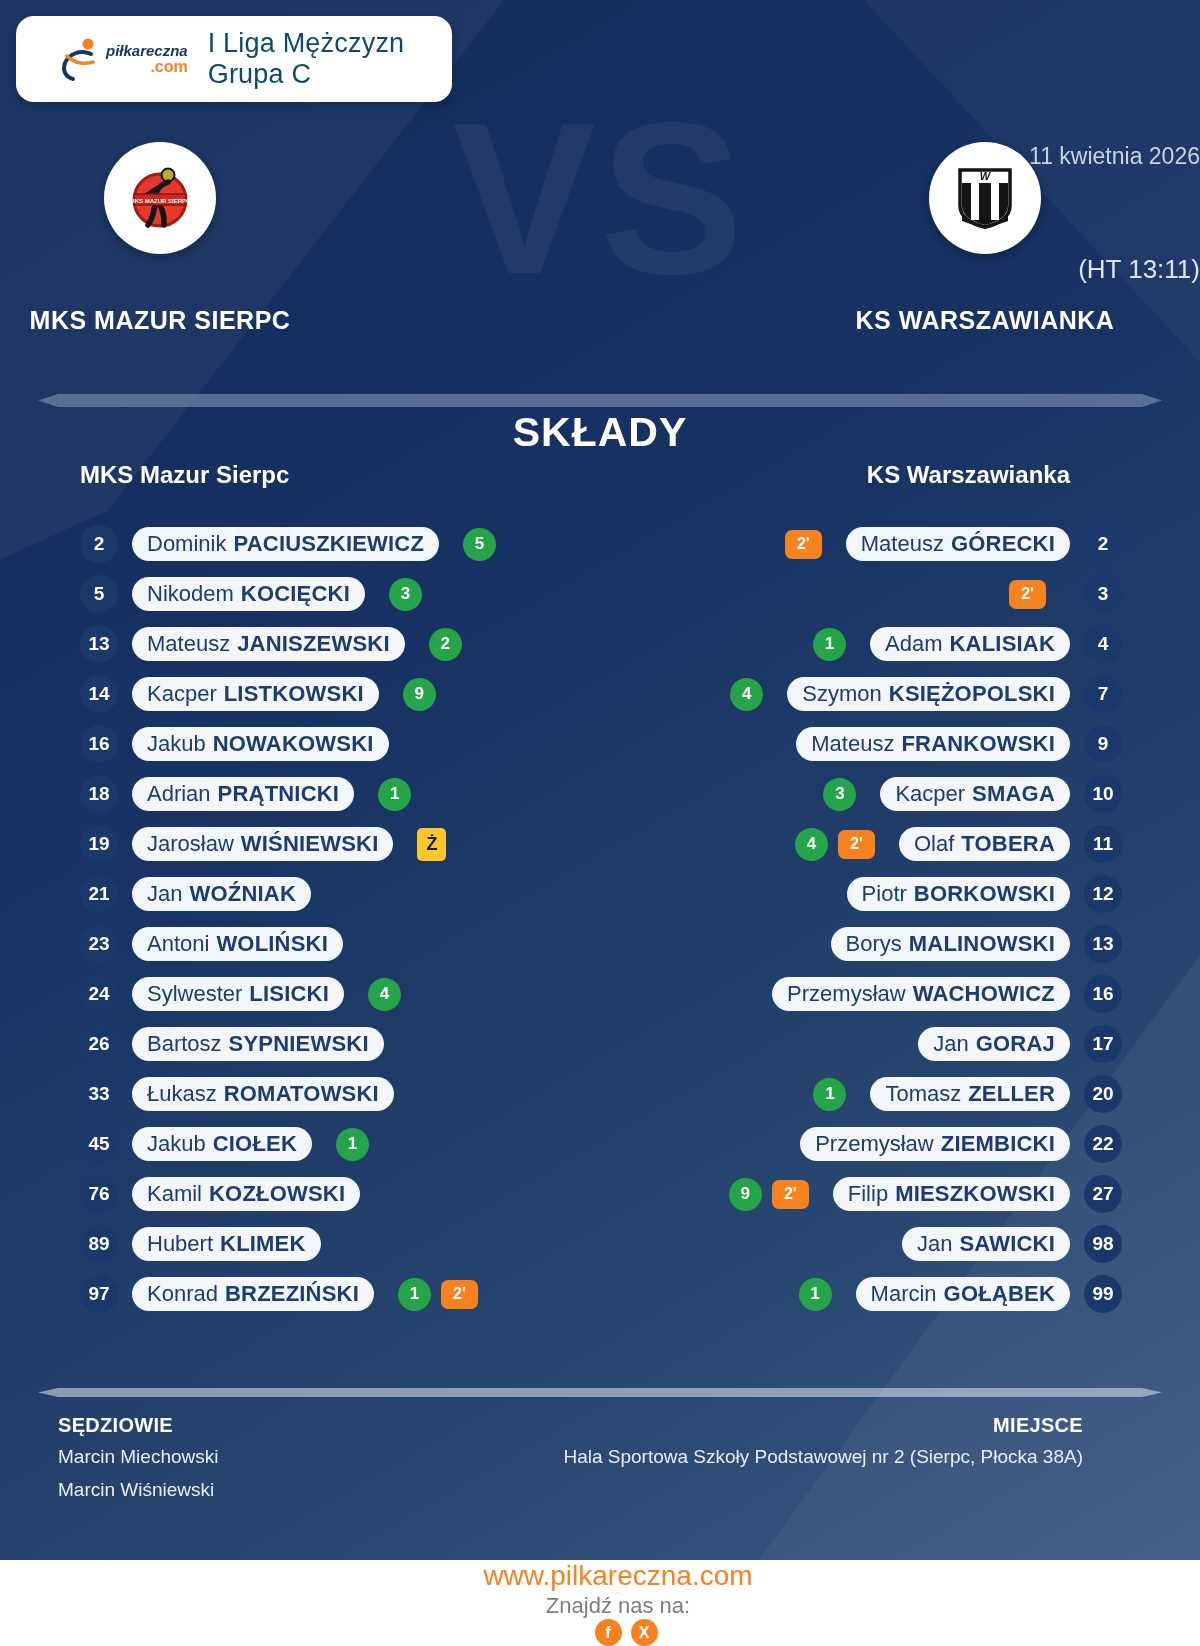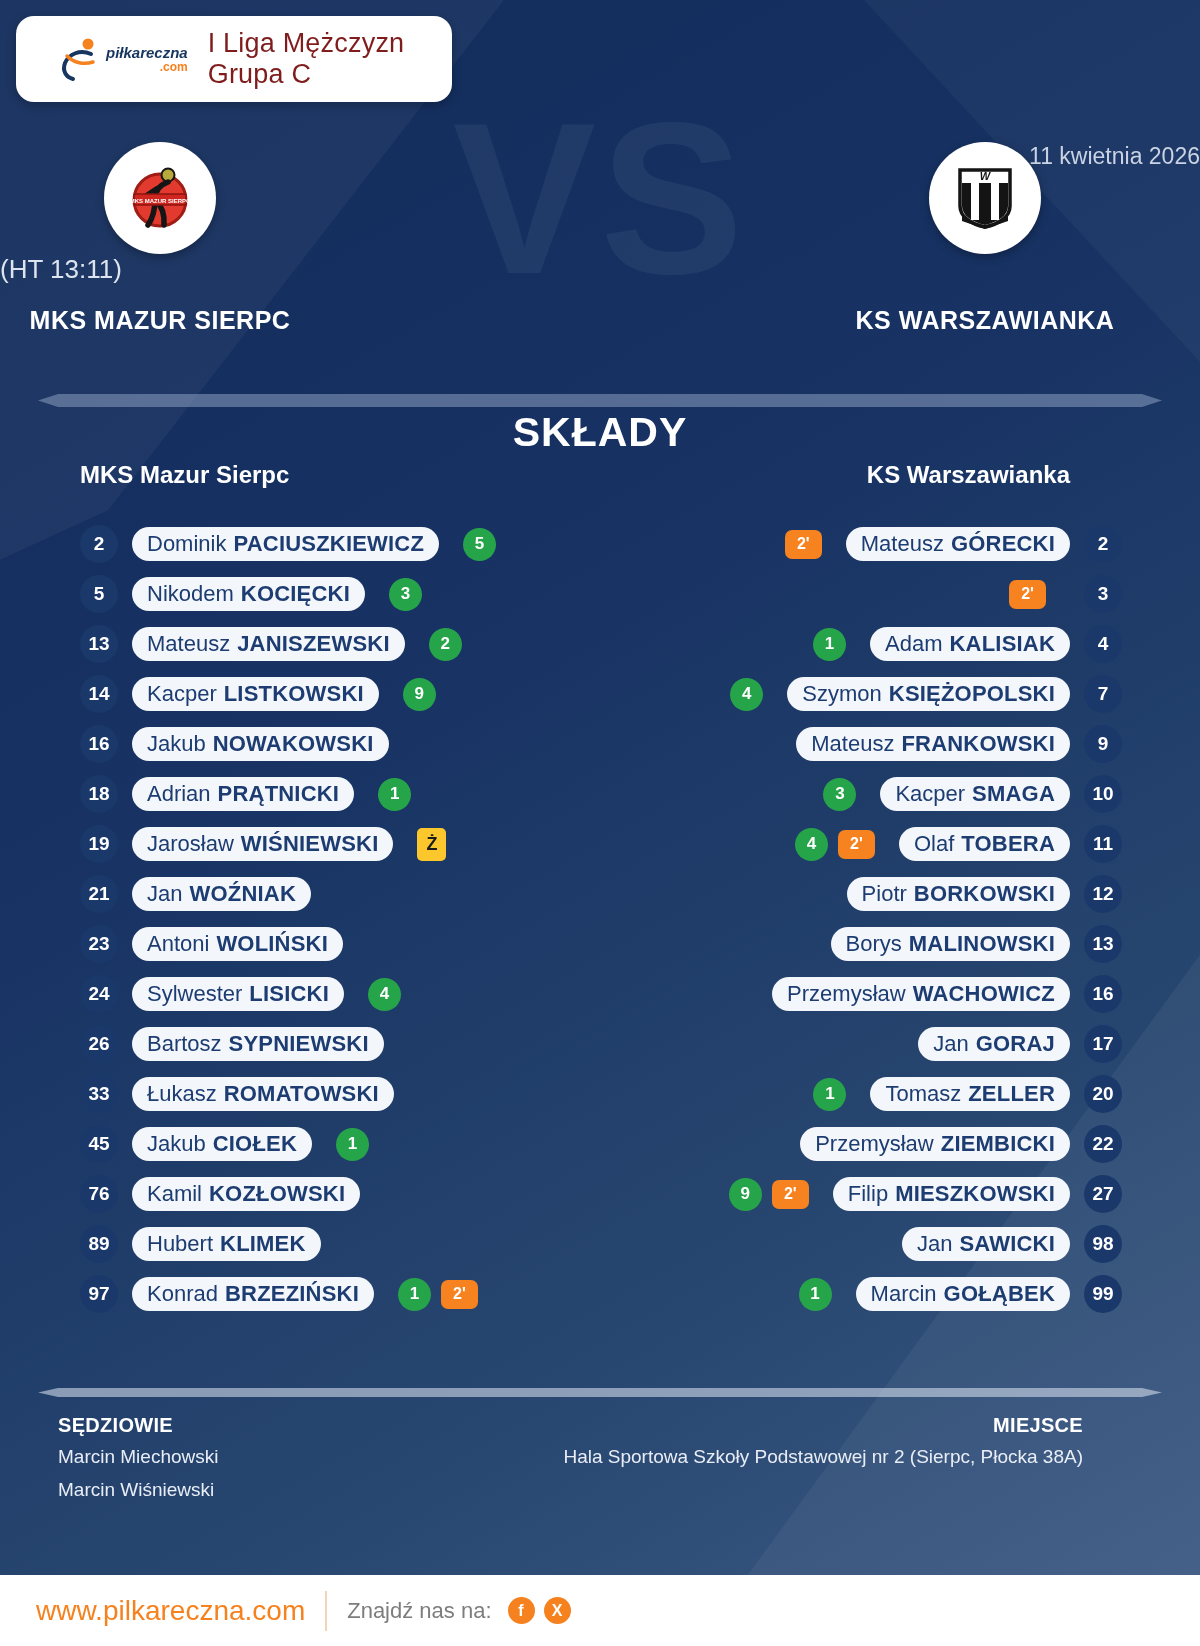--- a/index.html
+++ b/index.html
@@ -15,32 +15,32 @@
 
   
   .header-card {
     position:absolute; left:16px; top:16px; width:436px; height:86px; background:#ffffff;
     border-radius:18px; display:flex; align-items:center; padding-left:40px; box-sizing:border-box;
     box-shadow:0 3px 10px rgba(0,0,0,0.25);
   }
   .logo-wrap { display:flex; align-items:center; }
   .logo-word { margin-left:4px; line-height:1; }
   .logo-word .l1 { font-size:15px; font-weight:bold; font-style:italic; color:#17365f; }
-  .logo-word .l2 { font-size:12px; font-weight:bold; color:#f5821f; text-align:right; margin-top:1px; }
-  .league-title { margin-left:20px; font-size:27px; color:#7f1d1d; font-weight:500; letter-spacing:0.2px; }
+  .logo-word .l2 { font-size:16px; font-weight:bold; color:#f5821f; text-align:right; margin-top:1px; }
+  .league-title { margin-left:20px; font-size:27px; color:#0c4a6e; font-weight:500; letter-spacing:0.2px; }
 
   
   .vs-watermark {
     position:absolute; top:84px; left:0; right:0; text-align:center;
     font-size:215px; line-height:230px; font-weight:bold; color:rgba(255,255,255,0.055);
     letter-spacing:4px; user-select:none;
   }
   .match-date { position:absolute; top:143px; left:0; right:0; text-align:right; font-size:23px; color:#c9d3e3; }
   .match-score { position:absolute; top:156px; left:0; right:0; text-align:center; font-size:76px; font-weight:bold; color:#ffffff; letter-spacing:1px; }
-  .match-ht { position:absolute; top:254px; left:0; right:0; text-align:left; font-size:26px; color:#dde4ef; }
+  .match-ht { position:absolute; top:254px; left:14px; right:0; text-align:right; font-size:26px; color:#dde4ef; }
 
   .team-logo { position:absolute; top:142px; width:112px; height:112px; border-radius:50%; background:#ffffff;
     display:flex; align-items:center; justify-content:center; box-shadow:0 3px 10px rgba(0,0,0,0.3); }
   .team-logo.home { left:104px; }
   .team-logo.away { left:929px; }
   .team-name { position:absolute; top:306px; width:340px; text-align:center; font-size:25px; font-weight:bold; color:#ffffff; letter-spacing:0.5px; }
   .team-name.home { left:-10px; }
   .team-name.away { left:815px; }
 
   .divider {
@@ -85,21 +85,21 @@
     display:flex; align-items:center; justify-content:center; }
 
   .officials-label { position:absolute; top:1414px; font-size:20px; font-weight:bold; color:#ffffff; letter-spacing:0.3px; }
   .officials-label.left { left:58px; }
   .officials-label.right { right:117px; }
   .referee { position:absolute; left:58px; font-size:19px; color:#e9eef6; }
   .referee.r1 { top:1446px; }
   .referee.r2 { top:1479px; }
   .venue { position:absolute; right:117px; top:1446px; font-size:19px; color:#e9eef6; }
 
-  .footer { position:absolute; left:0; right:0; bottom:0; height:71px; background:#ffffff; display:flex; align-items:center; padding-left:36px; box-sizing:border-box; }
+  .footer { position:absolute; left:0; right:0; bottom:0; height:86px; background:#ffffff; display:flex; align-items:center; padding-left:36px; box-sizing:border-box;flex-direction:column; }
   .site-url { color:#f5821f; font-size:28px; }
   .v-sep { width:2px; height:40px; background:#f3d4b4; margin:0 20px; }
   .find-us { color:#7d7d7d; font-size:22px; }
   .social { display:flex; gap:9px; margin-left:16px; }
   .social-icon { width:27px; height:27px; border-radius:50%; background:#f5821f; color:#fff; display:flex; align-items:center; justify-content:center;
     font-size:16px; font-weight:bold; cursor:pointer; }
 </style>
 </head>
 <body>
 

